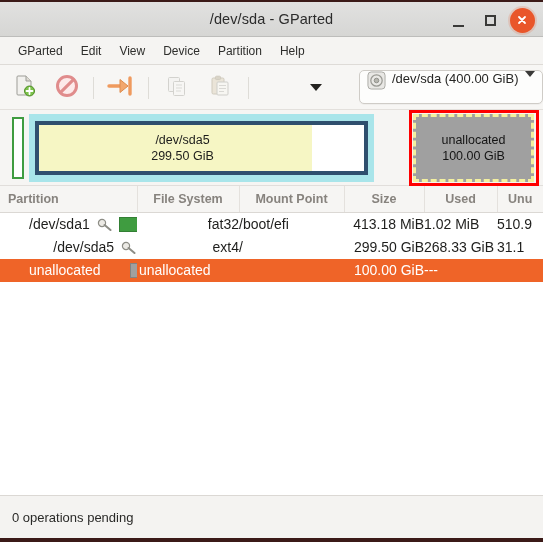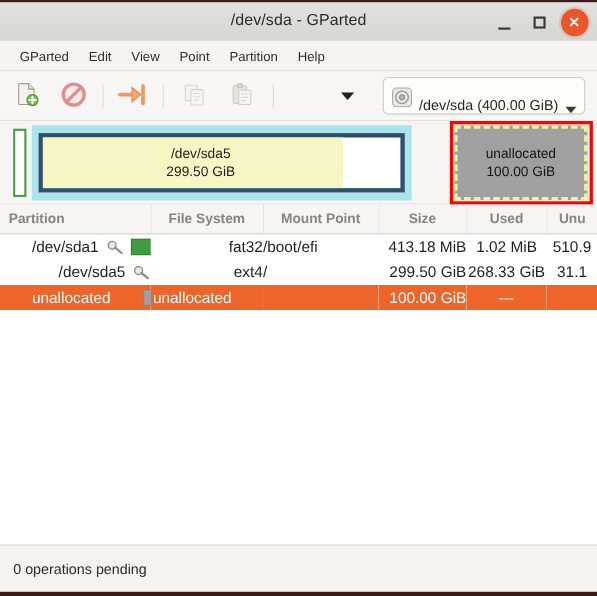--- a/index.html
+++ b/index.html
@@ -76,26 +76,26 @@
     width: 543px; height: 45px;
     background: #f7f6f4;
     border-bottom: 1px solid #e3e0dc;
     box-sizing: border-box;
   }
   .tb-btn { position: absolute; top: 8px; width: 34px; height: 30px; display: flex; align-items: center; justify-content: center; }
   .tb-sep { position: absolute; top: 12px; width: 1px; height: 22px; background: #dedcd7; }
 
   
   .devcombo {
-    position: absolute; right: 11px; top: 5px;
+    position: absolute; right: 0; top: 5px;
     height: 34px; width: 184px;
     background: #fdfdfc;
     border: 1px solid #cfccc7;
     border-radius: 5px;
-    display: flex; align-items: flex-end;
+    display: flex; align-items: flex-start;
     padding: 0 7px;
     box-sizing: border-box;
     box-shadow: 0 1px 0 rgba(0,0,0,.03);
   }
   .dev-label { font-size: 13px; color: #262624; margin-left: 6px; white-space: nowrap; }
   .dev-arrow {
     margin-left: auto;
     width: 0; height: 0;
     border-left: 5px solid transparent; border-right: 5px solid transparent;
     border-top: 6px solid #3a3a38;
@@ -193,22 +193,22 @@
     font-size: 14px; color: #1e1e1c;
     padding: 0 0;
     box-sizing: border-box;
     white-space: nowrap;
     overflow: hidden;
   }
   td.t-part { text-align: left; }
   td.t-fs   { text-align: right; }
   td.t-mp   { text-align: left; padding-left: 4px; }
   td.t-size { text-align: right; }
-  td.t-used { text-align: center; }
-  td.t-unu  { text-align: center; padding-left: 0; padding-right: 2px; }
+  td.t-used { text-align: left; }
+  td.t-unu  { text-align: left; padding-left: 0; padding-right: 2px; }
 
   tr.selected td { background: #ef6428; color: #ffffff; }
 
   .partcell { display: flex; align-items: center; height: 23px; }
   .tri {
     width: 0; height: 0; margin-right: 5px; flex: 0 0 auto;
     border-left: 5px solid transparent; border-right: 5px solid transparent;
     border-top: 6px solid #44423f;
   }
   .tri.hidden { visibility: hidden; }
@@ -288,21 +288,21 @@
           </svg>
         </div>
       </div>
     </div>
   </div>
 
   <div class="menubar">
     <div class="menu-item">GParted</div>
     <div class="menu-item">Edit</div>
     <div class="menu-item">View</div>
-    <div class="menu-item">Point</div>
+    <div class="menu-item">Device</div>
     <div class="menu-item">Partition</div>
     <div class="menu-item">Help</div>
   </div>
 
   <div class="toolbar">
 
     <div class="tb-btn" style="left:8px;">
       <span>
         <svg width="24" height="24" viewBox="0 0 24 24">
           <path d="M5 2 h8 l5 5 v13 a1 1 0 0 1 -1 1 H5 a1 1 0 0 1 -1 -1 V3 a1 1 0 0 1 1 -1 z" fill="#f2f1ee" stroke="#9d9d97" stroke-width="1"></path>

